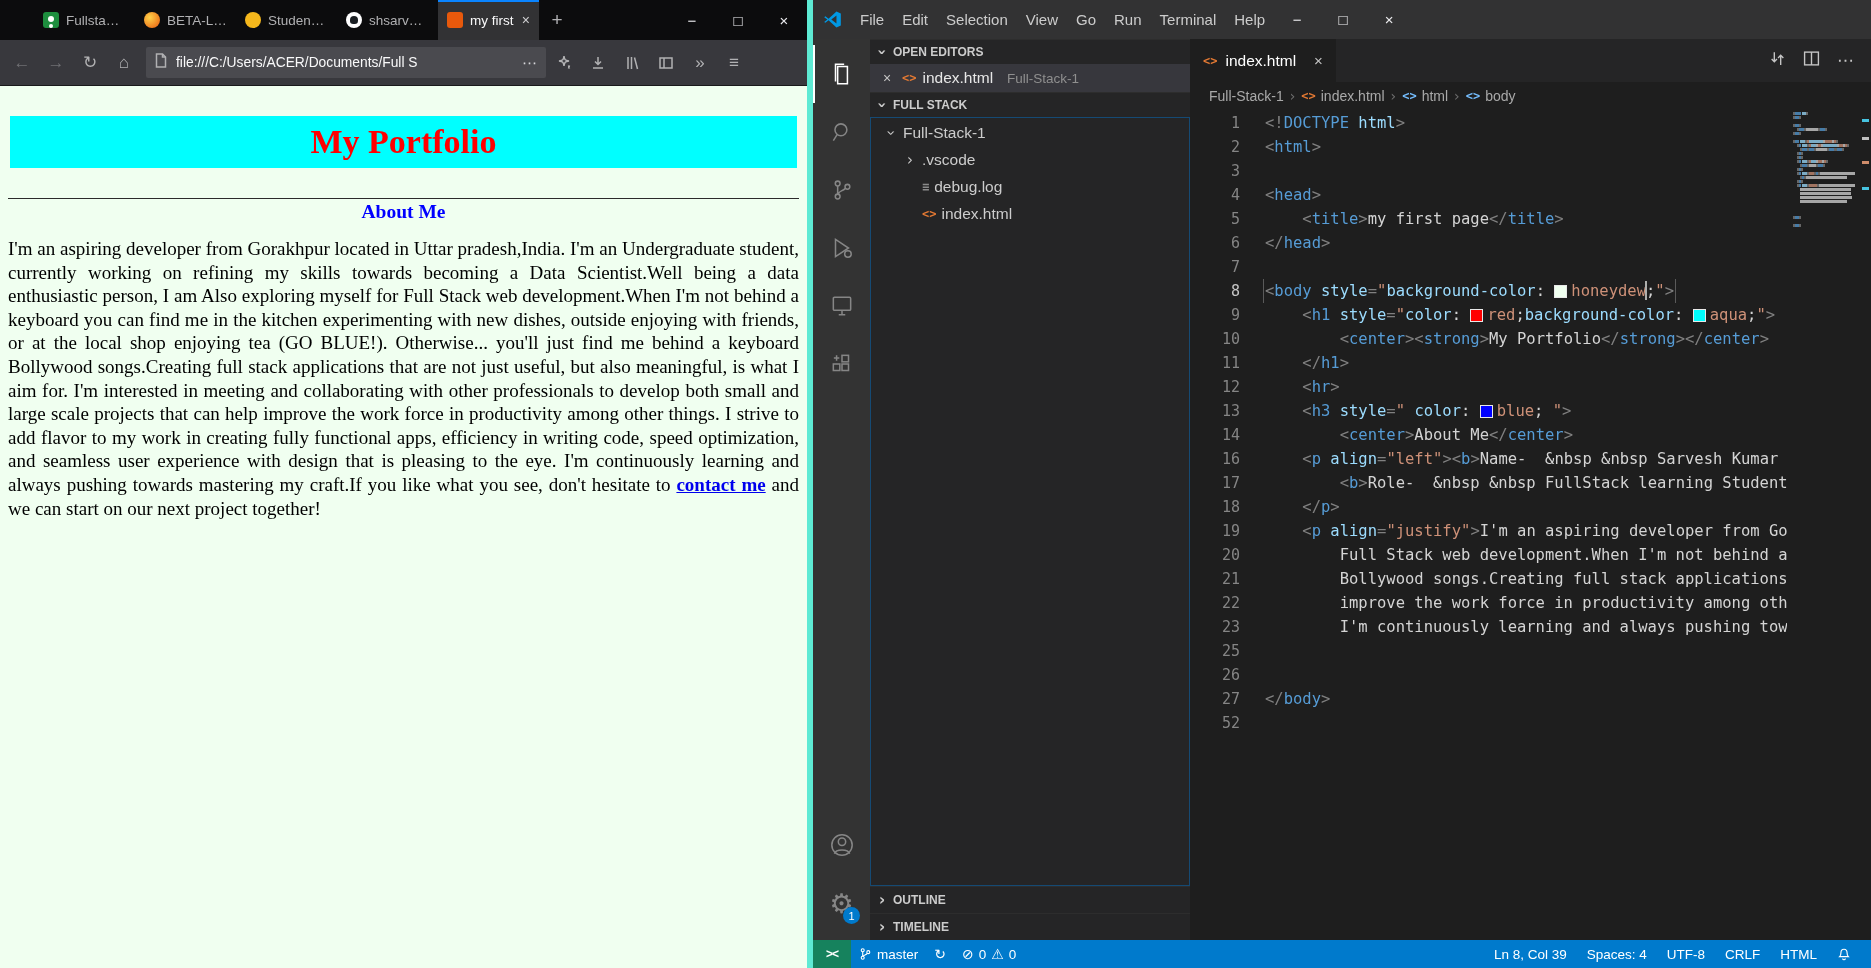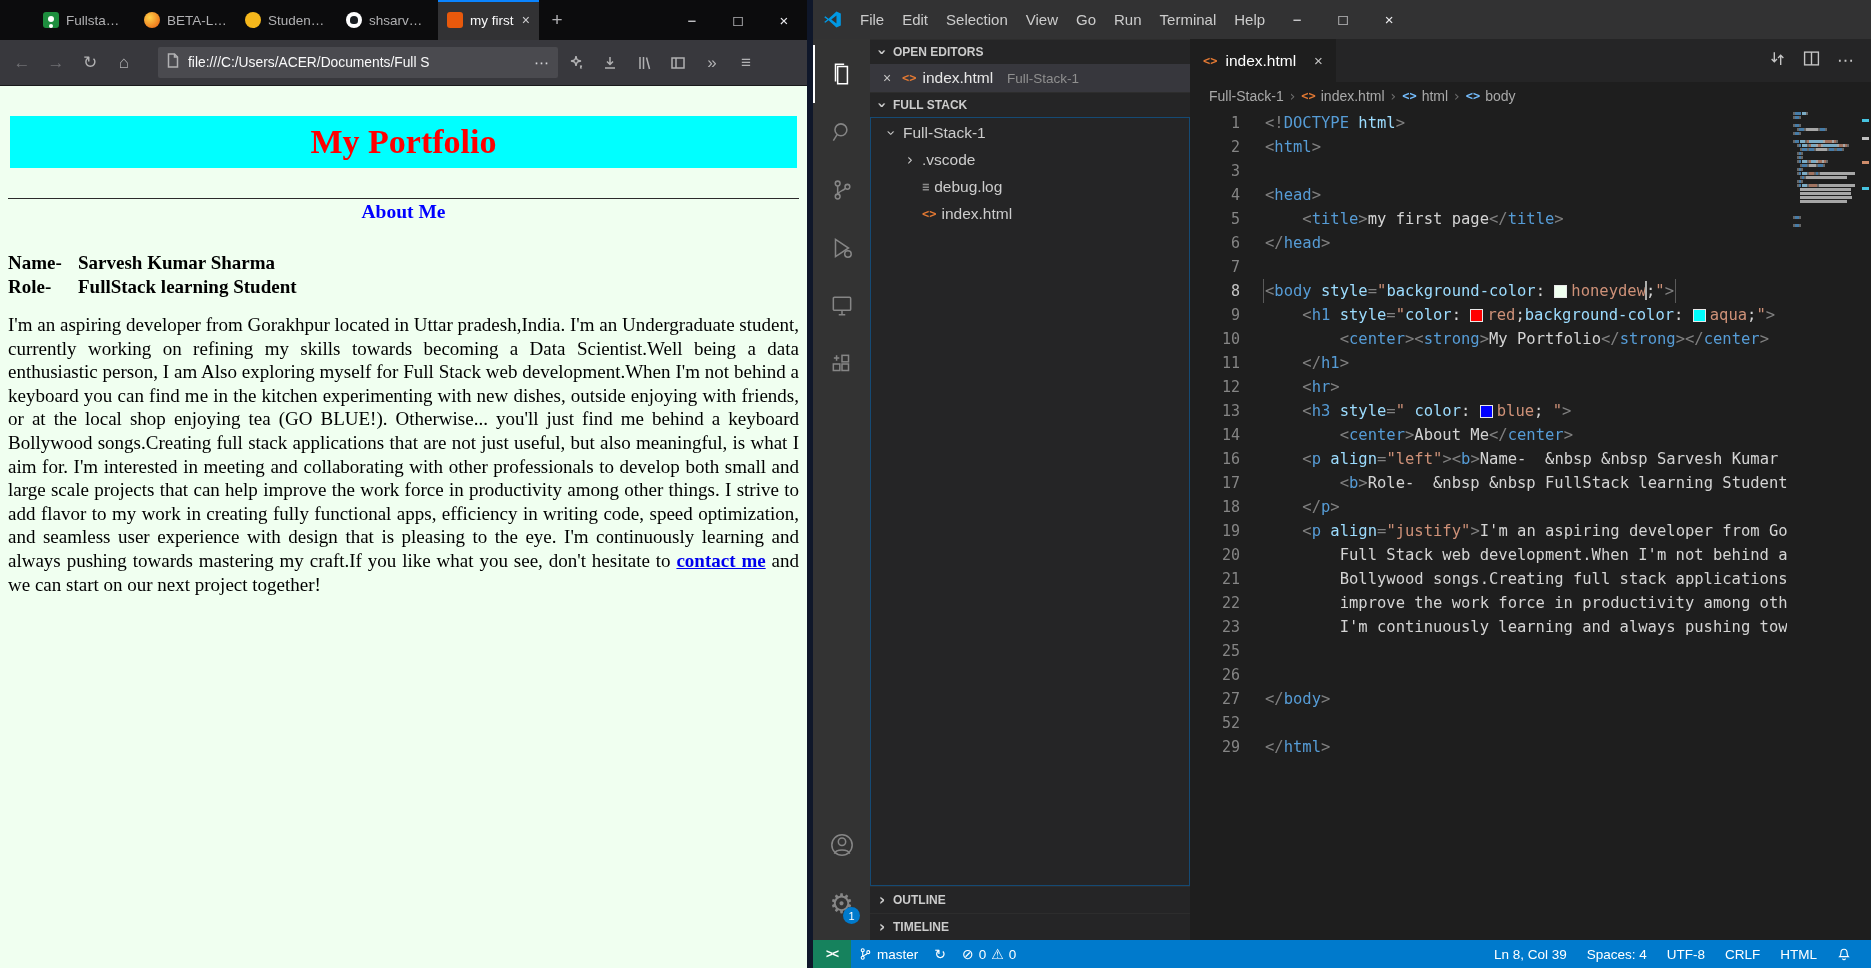--- a/index.html
+++ b/index.html
@@ -1,19 +1,19 @@
 <!DOCTYPE html>
 <html><head>
 <meta charset="utf-8">
 <style>
   * { box-sizing: border-box; }
   html,body { margin:0; padding:0; background:#000; }
   .screen {
     position:relative; width:1871px; height:968px; overflow:hidden;
-    background:#0f172a; font-family:"Liberation Sans", sans-serif;padding-left:14px;
+    background:#5eead4; font-family:"Liberation Sans", sans-serif;padding-left:14px;
   }
 
   
   .firefox { position:absolute; left:0; top:0; width:807px; height:968px; display:flex; flex-direction:column; background:#f0fff0; }
   .ff-tabbar { height:40px; background:#0c0c0d; display:flex; align-items:stretch; padding-left:34px; flex:none; }
   .ff-tab { width:101px; display:flex; align-items:center; gap:7px; padding:0 9px; color:#b1b1b3; font-size:13.5px; position:relative; overflow:hidden; }
   .ff-tab.active { background:#323234; color:#f9f9fa; }
   .ff-tab.active::before { content:""; position:absolute; left:0; top:0; right:0; height:2px; background:#0a84ff; }
   .ff-tab-label { white-space:nowrap; overflow:hidden; flex:1; }
   .ff-tab-close { flex:none; font-size:14px; color:#d0d0d2; }
@@ -24,21 +24,21 @@
   .student-yellow-icon { background:#f6b81c; border-radius:50%; }
   .github-icon { background:#fff; border-radius:50%; }
   .github-icon::after { content:""; position:absolute; left:4px; top:4px; width:8px; height:8px; border-radius:50% 50% 40% 40%; background:#1b1f23; }
   .page-orange-icon { background:#e8590c; border-radius:3px; }
   .ff-newtab { width:36px; display:flex; align-items:center; justify-content:center; color:#b1b1b3; font-size:19px; }
   .ff-tab-spacer { flex:1; }
   .win-btn { width:46px; display:flex; align-items:center; justify-content:center; color:#ededf0; font-size:15px; }
   .ff-navbar { height:46px; background:#38383d; display:flex; align-items:center; padding:0 6px; gap:2px; flex:none; border-bottom:1px solid #19191b; }
   .nav-btn { width:32px; height:32px; display:flex; align-items:center; justify-content:center; color:#b1b1b3; font-size:17px; flex:none; }
   .nav-btn.dim { color:#6f6f73; }
-  .ff-urlbar { width:400px; height:31px; margin-left:16px; background:#4a4a4f; border-radius:2px; display:flex; align-items:center; padding:0 8px; gap:8px; color:#f9f9fa; }
+  .ff-urlbar { width:400px; height:31px; margin-left:4px; background:#4a4a4f; border-radius:2px; display:flex; align-items:center; padding:0 8px; gap:8px; color:#f9f9fa; }
   .ff-url-text { font-size:13.8px; white-space:nowrap; overflow:hidden; flex:1; }
   .url-actions { color:#d7d7db; font-size:15px; letter-spacing:1px; }
   .ff-page { flex:1; background:#f0fff0; overflow:hidden; padding:0 8px; font-family:"Liberation Serif", serif; color:#000; }
   .pf-title { margin:30px 2px 30px; background:#00ffff; color:#ff0000; font-weight:bold; font-size:34px; line-height:40px; padding:6px 0; text-align:center; }
   .pf-hr { border:0; border-top:1px solid #2b2b2b; margin:0 0 2px; }
   .pf-about { margin:2px 0 0; font-weight:bold; font-size:19.5px; color:#0000ff; text-align:center; font-family:"Liberation Serif", serif; }
   .pf-info { margin:28px 0 0; font-weight:bold; font-size:19px; line-height:24px; }
   .pf-label { display:inline-block; width:70px; }
   .pf-bio { margin:14px 0 0; text-align:justify; font-size:19px; line-height:23.6px; }
   .pf-link { color:#0000ee; font-weight:bold; text-decoration:underline; }
@@ -179,24 +179,20 @@
             <path d="M6 3v10"></path>
           </svg>
       </div>
       <div class="nav-btn">»</div>
       <div class="nav-btn">≡</div>
     </div>
     <div class="ff-page">
       <h1 class="pf-title">My Portfolio</h1>
       <hr class="pf-hr">
       <h3 class="pf-about">About Me</h3>
-      <p class="pf-info">
-        <span class="pf-label">Name-</span><span>Sarvesh Kumar Sharma</span><br>
-        <span class="pf-label">Role-</span><span>FullStack learning Student</span>
-      </p>
       <p class="pf-bio"><span>I'm an aspiring developer from Gorakhpur located in Uttar pradesh,India. I'm an Undergraduate student, currently working on refining my skills towards becoming a Data Scientist.Well being a data enthusiastic person, I am Also exploring myself for Full Stack web development.When I'm not behind a keyboard you can find me in the kitchen experimenting with new dishes, outside enjoying with friends, or at the local shop enjoying tea (GO BLUE!). Otherwise... you'll just find me behind a keyboard Bollywood songs.Creating full stack applications that are not just useful, but also meaningful, is what I aim for. I'm interested in meeting and collaborating with other professionals to develop both small and large scale projects that can help improve the work force in productivity among other things. I strive to add flavor to my work in creating fully functional apps, efficiency in writing code, speed optimization, and seamless user experience with design that is pleasing to the eye. I'm continuously learning and always pushing towards mastering my craft.If you like what you see, don't hesitate to </span><a class="pf-link" href="#">contact me</a><span> and we can start on our next project together!</span></p>
     </div>
   </div>
 
   <div class="vscode">
     <div class="vs-titlebar">
       <div class="vs-logo">
         <svg width="19" height="19" viewBox="0 0 24 24">
             <path fill="#0098e4" d="M17 2 L7 11 L3 8 L1.5 9 L5.5 12 L1.5 15 L3 16 L7 13 L17 22 L22.5 19.5 V4.5 Z M17 7 v10 l-6.5-5 Z"></path>
           </svg>
@@ -379,21 +375,20 @@
               <div class="code-line"><span class="ln">18</span><span class="lc"><span style="color: rgb(212, 212, 212);">    </span><span style="color: rgb(128, 128, 128);">&lt;/</span><span style="color: rgb(86, 156, 214);">p</span><span style="color: rgb(128, 128, 128);">&gt;</span></span></div>
               <div class="code-line"><span class="ln">19</span><span class="lc"><span style="color: rgb(212, 212, 212);">    </span><span style="color: rgb(128, 128, 128);">&lt;</span><span style="color: rgb(86, 156, 214);">p</span><span style="color: rgb(212, 212, 212);"> </span><span style="color: rgb(156, 220, 254);">align</span><span style="color: rgb(128, 128, 128);">=</span><span style="color: rgb(206, 145, 120);">"justify"</span><span style="color: rgb(128, 128, 128);">&gt;</span><span style="color: rgb(212, 212, 212);">I'm an aspiring developer from Gorakhpur</span></span></div>
               <div class="code-line"><span class="ln">20</span><span class="lc"><span style="color: rgb(212, 212, 212);">        </span><span style="color: rgb(212, 212, 212);">Full Stack web development.When I'm not behind a keyboard</span></span></div>
               <div class="code-line"><span class="ln">21</span><span class="lc"><span style="color: rgb(212, 212, 212);">        </span><span style="color: rgb(212, 212, 212);">Bollywood songs.Creating full stack applications that are</span></span></div>
               <div class="code-line"><span class="ln">22</span><span class="lc"><span style="color: rgb(212, 212, 212);">        </span><span style="color: rgb(212, 212, 212);">improve the work force in productivity among other things.</span></span></div>
               <div class="code-line"><span class="ln">23</span><span class="lc"><span style="color: rgb(212, 212, 212);">        </span><span style="color: rgb(212, 212, 212);">I'm continuously learning and always pushing towards</span></span></div>
               <div class="code-line"><span class="ln">25</span><span class="lc"></span></div>
               <div class="code-line"><span class="ln">26</span><span class="lc"></span></div>
               <div class="code-line"><span class="ln">27</span><span class="lc"><span style="color: rgb(128, 128, 128);">&lt;/</span><span style="color: rgb(86, 156, 214);">body</span><span style="color: rgb(128, 128, 128);">&gt;</span></span></div>
               <div class="code-line"><span class="ln">52</span><span class="lc"></span></div>
-              <div class="code-line"><span class="ln">29</span><span class="lc"><span style="color: rgb(128, 128, 128);">&lt;/</span><span style="color: rgb(86, 156, 214);">html</span><span style="color: rgb(128, 128, 128);">&gt;</span></span></div>
             </div>
           <div class="vs-minimap" id="minimap">
               <div class="mm-row"><span class="mm-seg" style="width: 2px; background: rgb(128, 128, 128);"></span><span class="mm-seg" style="width: 6px; background: rgb(86, 156, 214);"></span><span class="mm-seg" style="width: 1px;"></span><span class="mm-seg" style="width: 4px; background: rgb(156, 220, 254);"></span><span class="mm-seg" style="width: 2px; background: rgb(128, 128, 128);"></span></div>
               <div class="mm-row"><span class="mm-seg" style="width: 2px; background: rgb(128, 128, 128);"></span><span class="mm-seg" style="width: 4px; background: rgb(86, 156, 214);"></span><span class="mm-seg" style="width: 2px; background: rgb(128, 128, 128);"></span></div>
               <div class="mm-row"></div>
               <div class="mm-row"><span class="mm-seg" style="width: 2px; background: rgb(128, 128, 128);"></span><span class="mm-seg" style="width: 4px; background: rgb(86, 156, 214);"></span><span class="mm-seg" style="width: 2px; background: rgb(128, 128, 128);"></span></div>
               <div class="mm-row"><span class="mm-seg" style="width: 4px;"></span><span class="mm-seg" style="width: 2px; background: rgb(128, 128, 128);"></span><span class="mm-seg" style="width: 5px; background: rgb(86, 156, 214);"></span><span class="mm-seg" style="width: 2px; background: rgb(128, 128, 128);"></span><span class="mm-seg" style="width: 12px; background: rgb(212, 212, 212);"></span><span class="mm-seg" style="width: 2px; background: rgb(128, 128, 128);"></span><span class="mm-seg" style="width: 5px; background: rgb(86, 156, 214);"></span><span class="mm-seg" style="width: 2px; background: rgb(128, 128, 128);"></span></div>
               <div class="mm-row"><span class="mm-seg" style="width: 2px; background: rgb(128, 128, 128);"></span><span class="mm-seg" style="width: 4px; background: rgb(86, 156, 214);"></span><span class="mm-seg" style="width: 2px; background: rgb(128, 128, 128);"></span></div>
               <div class="mm-row"></div>
               <div class="mm-row"><span class="mm-seg" style="width: 2px; background: rgb(128, 128, 128);"></span><span class="mm-seg" style="width: 4px; background: rgb(86, 156, 214);"></span><span class="mm-seg" style="width: 1px;"></span><span class="mm-seg" style="width: 5px; background: rgb(156, 220, 254);"></span><span class="mm-seg" style="width: 2px; background: rgb(128, 128, 128);"></span><span class="mm-seg" style="width: 2px; background: rgb(206, 145, 120);"></span><span class="mm-seg" style="width: 14px; background: rgb(156, 220, 254);"></span><span class="mm-seg" style="width: 2px; background: rgb(212, 212, 212);"></span><span class="mm-seg" style="width: 7px; background: rgb(206, 145, 120);"></span><span class="mm-seg" style="width: 2px; background: rgb(212, 212, 212);"></span><span class="mm-seg" style="width: 2px; background: rgb(206, 145, 120);"></span><span class="mm-seg" style="width: 2px; background: rgb(128, 128, 128);"></span></div>

